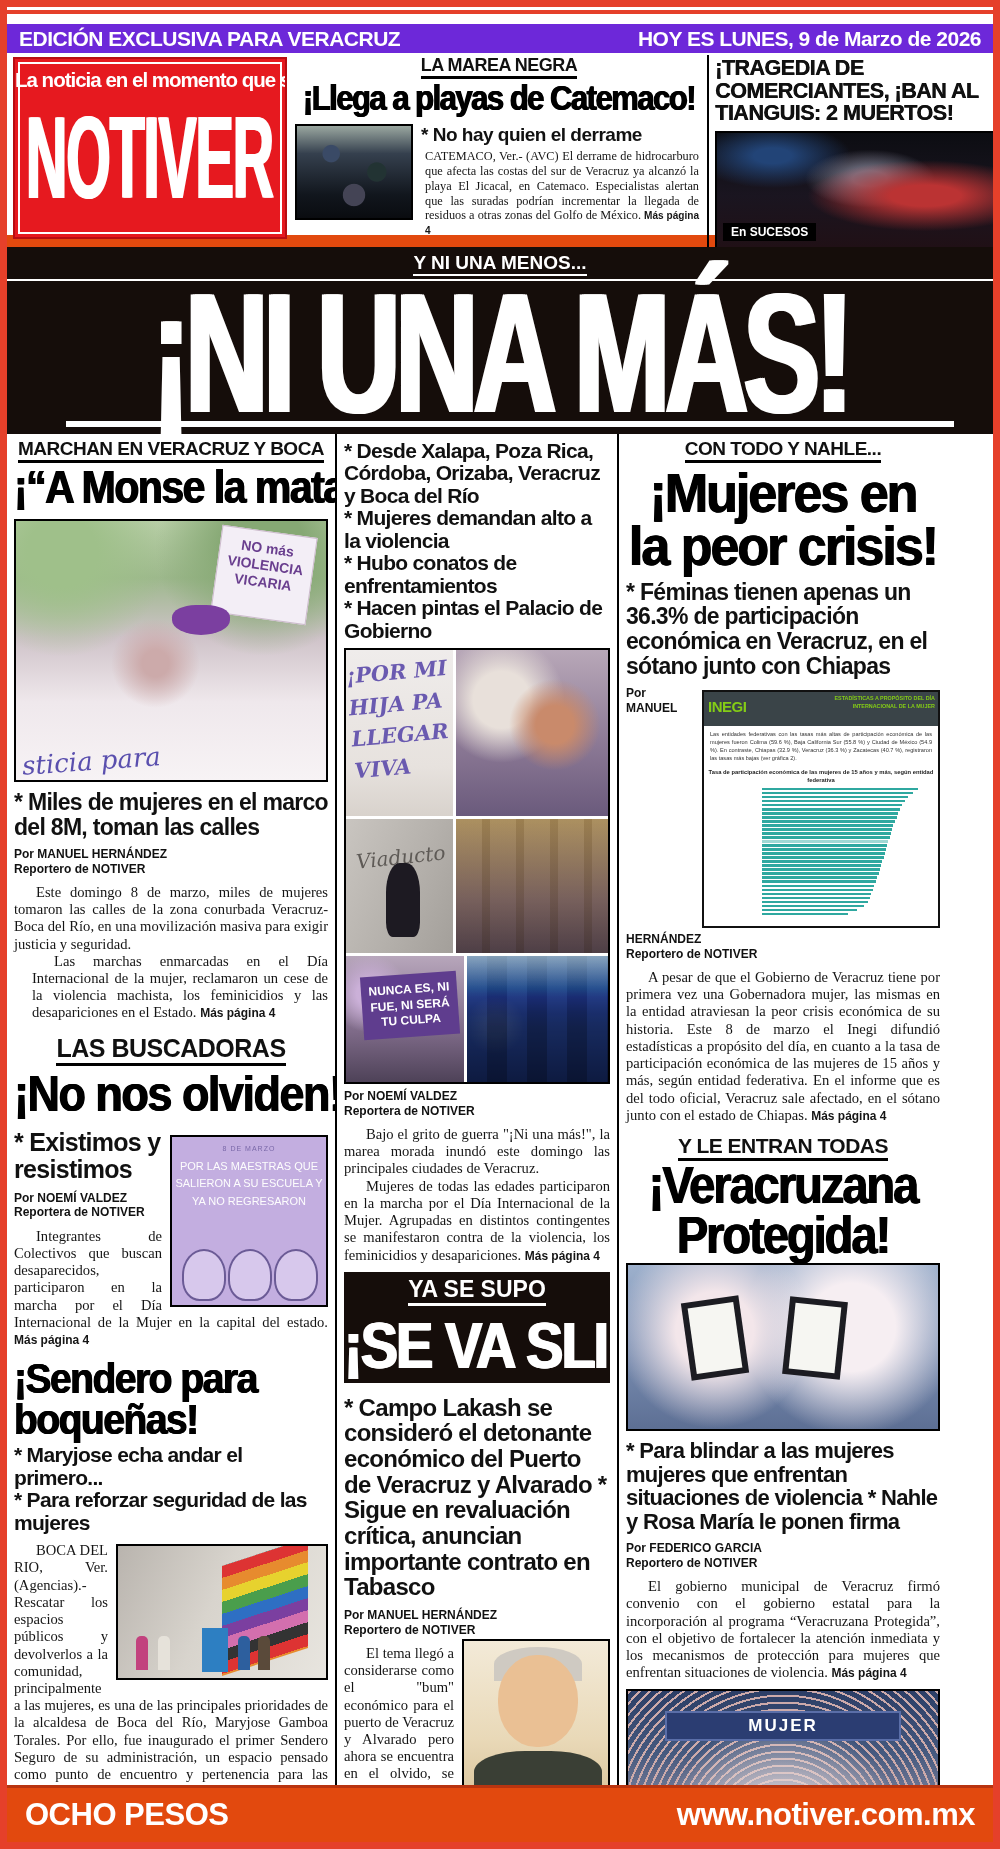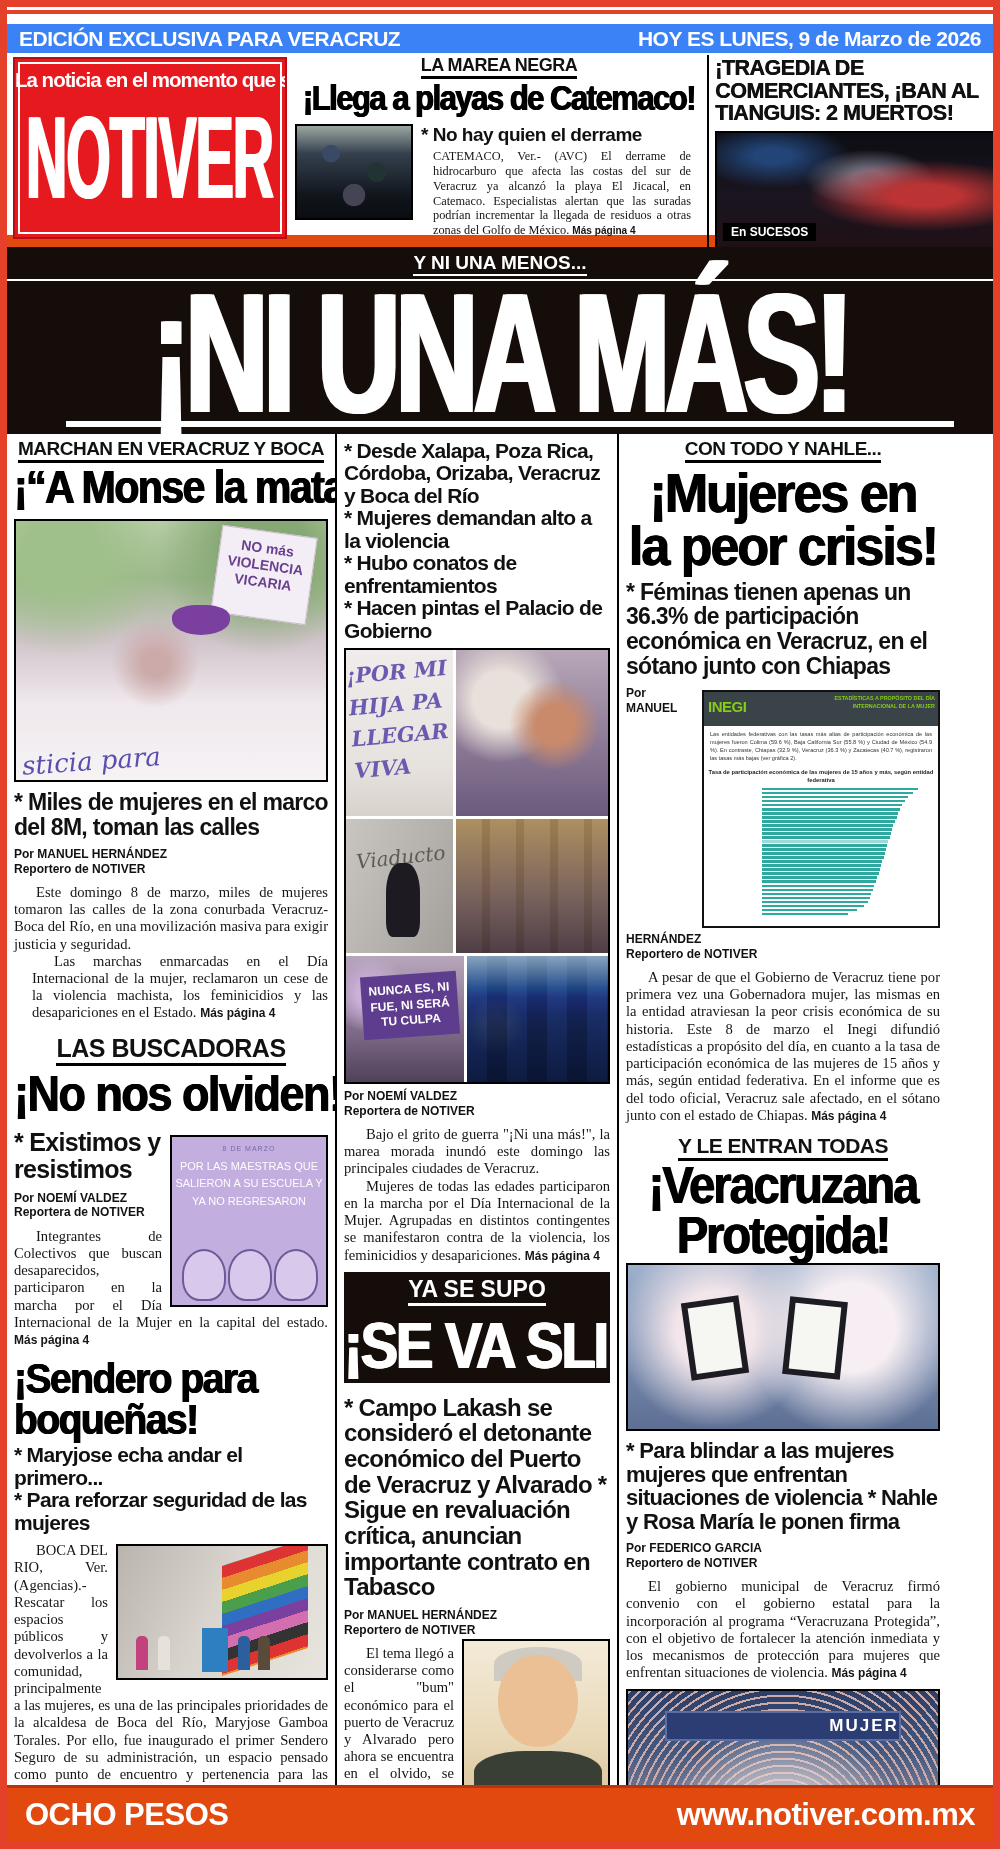--- a/index.html
+++ b/index.html
@@ -2,21 +2,21 @@
 <html><head>
 <meta charset="utf-8">
 <style>
   html,body{margin:0;padding:0;background:#888;}
   *{box-sizing:border-box;}
   .page{position:relative;width:1000px;height:1849px;margin:0 auto;background:#fff;
         border:7px solid #e5402a;overflow:hidden;font-family:"Liberation Sans",sans-serif;color:#111;}
   
   .stripes{height:17px;background:#fff;position:relative;}
   .stripes .s1{position:absolute;top:3px;left:0;right:0;height:4px;background:#e5402a;}
-  .banner{height:29px;background:#3b82f6;display:flex;align-items:center;justify-content:space-between;
+  .banner{height:29px;background:#6d28d9;display:flex;align-items:center;justify-content:space-between;
           padding:0 12px;color:#fff;font-weight:bold;font-size:21px;letter-spacing:-0.5px;white-space:nowrap;}
   
   .masthead{position:relative;height:182px;}
   .logo{position:absolute;left:6px;top:4px;width:274px;height:182px;background:#e6191f;
         border:2px solid #b80d12;box-shadow:inset 0 0 0 3px #e6191f, inset 0 0 0 5px #fff;
         text-align:center;color:#fff;overflow:hidden;z-index:5;}
   .logo .tag{font-size:20.5px;font-weight:bold;margin-top:9px;letter-spacing:-1px;white-space:nowrap;}
   .logo .nm{font-size:54px;font-weight:bold;letter-spacing:-1px;display:inline-block;
             transform:scale(1.06,2.15);transform-origin:center 38%;margin-top:26px;
             text-shadow:1px 0 0 #fff,-1px 0 0 #fff;}
@@ -144,27 +144,27 @@
      radial-gradient(circle at 28% 40%,#f3e6ea 16%,transparent 40%),
      radial-gradient(circle at 72% 38%,#f6eef2 18%,transparent 44%),
      linear-gradient(180deg,#9db0cc 0%,#7e93b6 45%,#5d6f94 100%);}
   .doc{position:absolute;top:34px;width:58px;height:78px;background:#1c1c22;transform:rotate(-8deg);padding:6px;}
   .doc i{display:block;width:100%;height:100%;background:#f6f6f2;}
   .ph-audit{width:100%;height:212px;margin-top:8px;background:
      radial-gradient(ellipse at 50% 85%,#e9dede 20%,transparent 60%),
      repeating-radial-gradient(circle at 50% 70%,#caa 0 2px,transparent 2px 7px),
      linear-gradient(180deg,#2c3e66 0%,#45597f 30%,#8b8aa0 60%,#caa6ae 82%,#3e5530 95%,#324625 100%);}
   .mujer{position:absolute;left:12%;right:12%;top:20px;height:30px;background:#2b3d72;border:2px solid #5a6ea8;
-         color:#fff;font-weight:bold;text-align:right;font-size:17px;line-height:26px;letter-spacing:2px;}
+         color:#fff;font-weight:bold;text-align:center;font-size:17px;line-height:26px;letter-spacing:2px;}
   
   .footer{position:absolute;left:0;right:0;bottom:0;height:57px;background:#e2490e;color:#fff;
           display:flex;align-items:center;justify-content:space-between;padding:0 18px;
           font-size:31px;font-weight:bold;letter-spacing:-0.5px;border-top:3px solid #b83410;}
   .clr{clear:both;}
-  p{margin:12px;}
+  p{margin:4px;}
 </style>
 </head>
 <body>
 
 <div class="page">
 
   <div class="stripes">
       <div class="s1"></div>
     </div>
 

